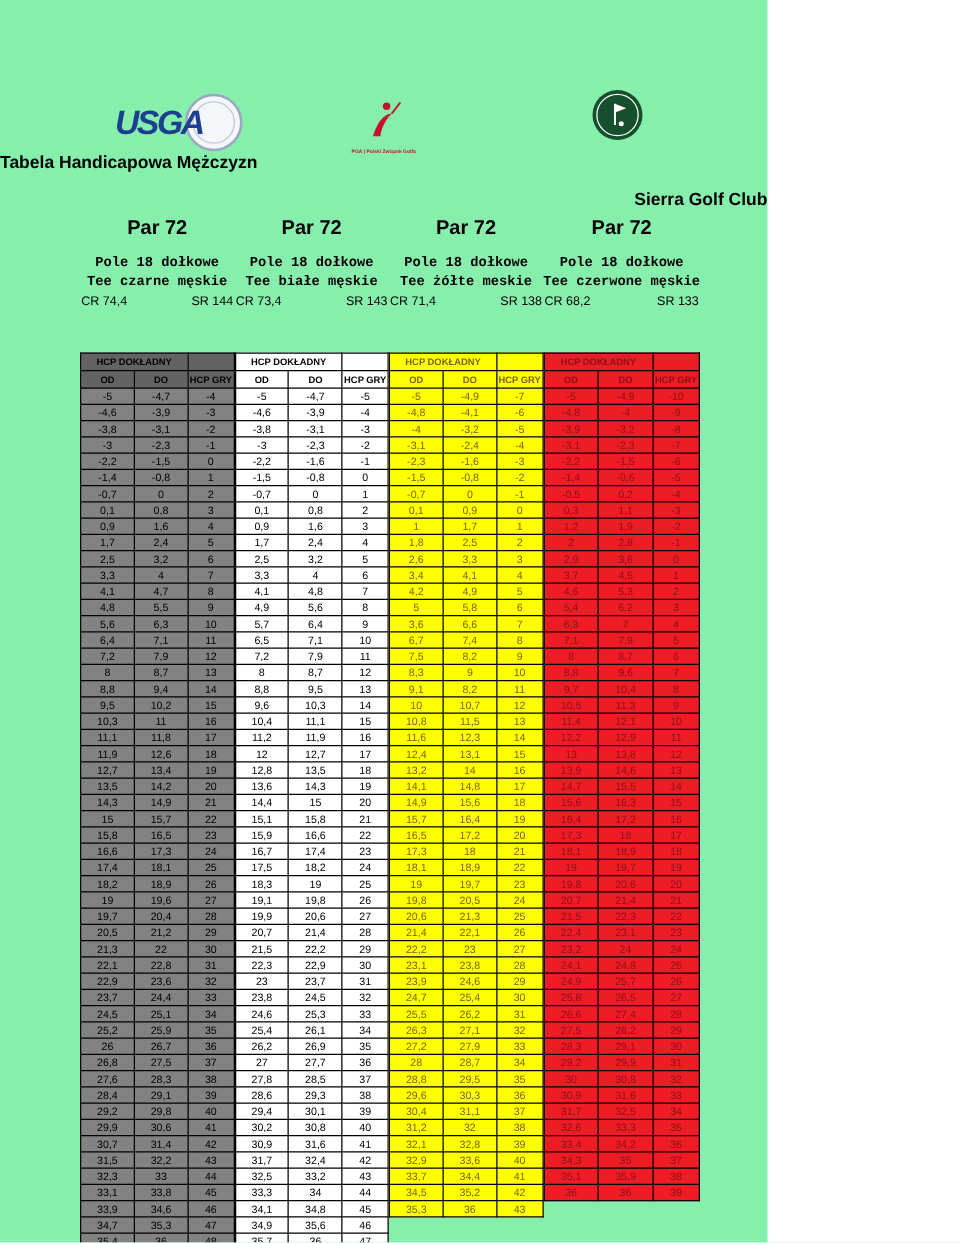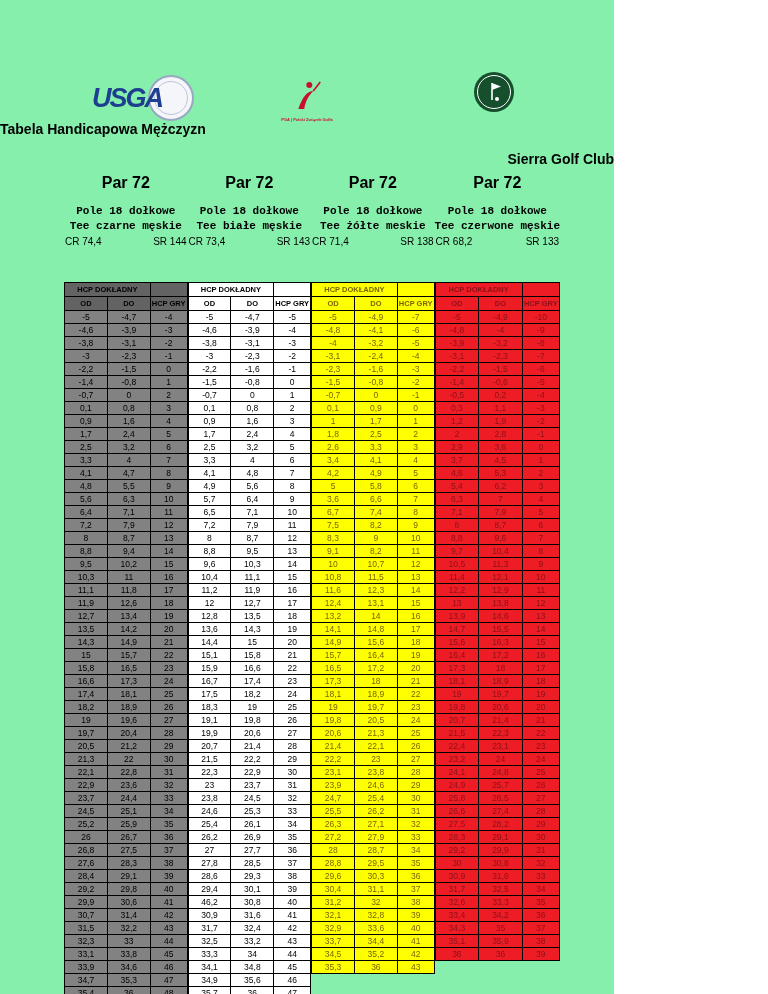--- a/index.html
+++ b/index.html
@@ -614,21 +614,21 @@
               <td>28,6</td>
               <td>29,3</td>
               <td>38</td>
             </tr>
             <tr>
               <td>29,4</td>
               <td>30,1</td>
               <td>39</td>
             </tr>
             <tr>
-              <td>46,2</td>
+              <td>30,2</td>
               <td>30,8</td>
               <td>40</td>
             </tr>
             <tr>
               <td>30,9</td>
               <td>31,6</td>
               <td>41</td>
             </tr>
             <tr>
               <td>31,7</td>

